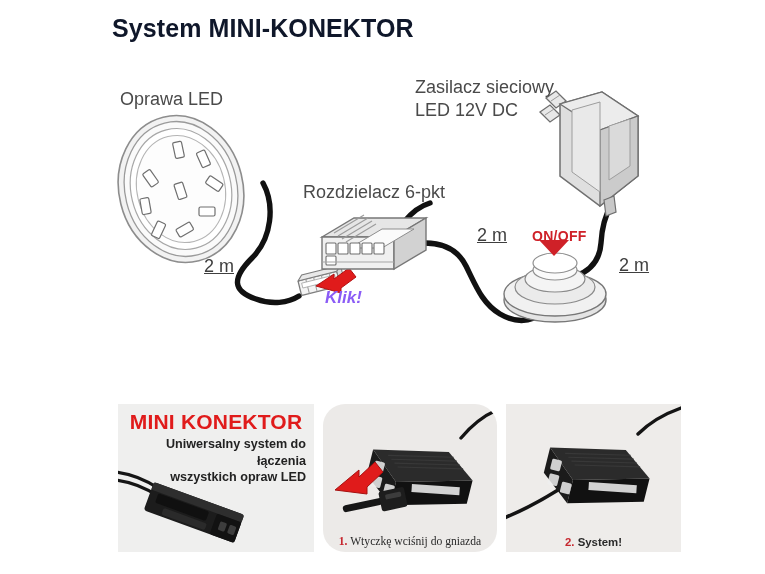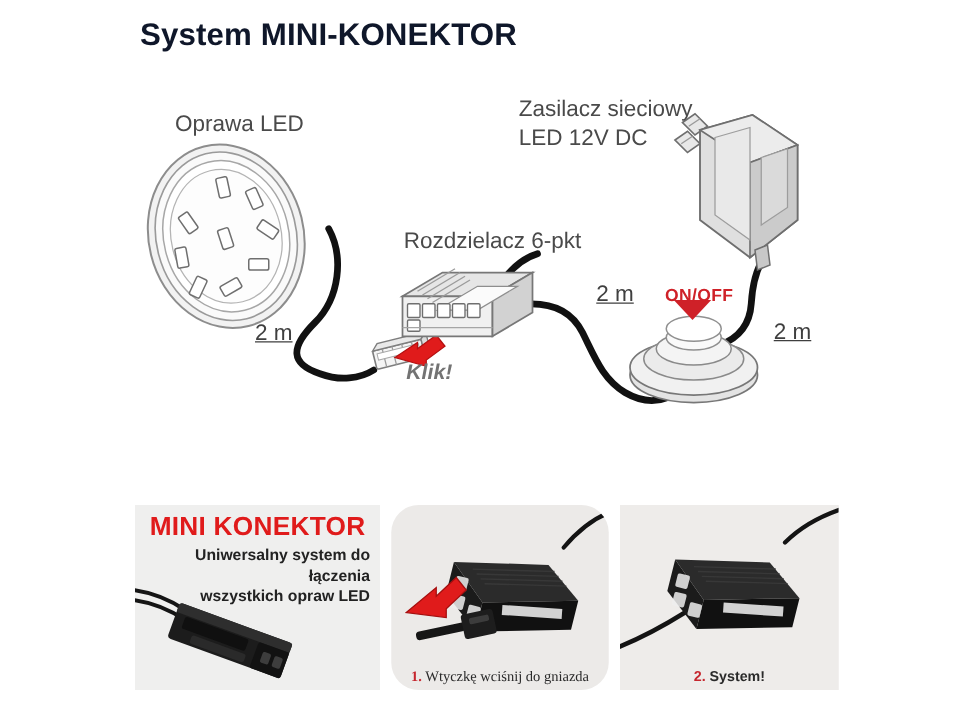--- a/index.html
+++ b/index.html
@@ -8,39 +8,39 @@
     font-family:"Liberation Sans", sans-serif;color:#3a3a3a;
   }
   #stage{position:absolute;left:0;top:0;width:765px;height:574px;}
   .abs{position:absolute;}
   .ttl{
     left:112px;top:14px;font-size:25px;font-weight:bold;color:#0f172a;
     letter-spacing:.1px;white-space:nowrap;
   }
   .ttl .lite{font-weight:bold;}
   .lbl{font-size:18px;color:#4a4a4a;white-space:nowrap;line-height:1.28;}
-  .lbl-oprawa{left:120px;top:88px;margin-left:20px;}
+  .lbl-oprawa{left:120px;top:88px;}
   .lbl-zasilacz{left:415px;top:76px;text-align:left;}
-  .lbl-rozdzielacz{left:303px;top:181px;margin-left:20px;}
+  .lbl-rozdzielacz{left:303px;top:181px;}
   .lbl-wylacznik{left:508px;top:346px;text-align:center;width:92px;}
   .m{font-size:18px;color:#3f3f3f;white-space:nowrap;text-decoration:underline;}
   .m1{left:204px;top:256px;}
   .m2{left:477px;top:225px;}
   .m3{left:619px;top:255px;}
   .klik{
     left:325px;top:288px;font-size:17px;font-style:italic;font-weight:bold;
-    color:#737373;white-space:nowrap;text-align:right;
+    color:#8b5cf6;white-space:nowrap;text-align:right;
   }
   .onoff{
     left:532px;top:228px;font-size:14px;font-weight:bold;color:#cf2128;
     letter-spacing:.3px;white-space:nowrap;
   }
   svg{display:block;}
   
-  .strip{left:108px;top:404px;width:563px;height:153px;}
+  .strip{left:118px;top:404px;width:563px;height:153px;}
   .panel{position:absolute;top:0;height:148px;background:#efeeec;overflow:hidden;}
   .p1{left:0;width:196px;background:#efefee;}
   .p2{left:205px;width:174px;background:#eceae8;border-radius:22px;}
   .p3{left:388px;width:175px;background:#eeecea;}
   .mini-hd{
     position:absolute;left:8px;top:6px;width:180px;text-align:center;
     font-size:21px;font-weight:bold;color:#e01b1b;letter-spacing:.2px;
     white-space:nowrap;
   }
   .mini-sub{

